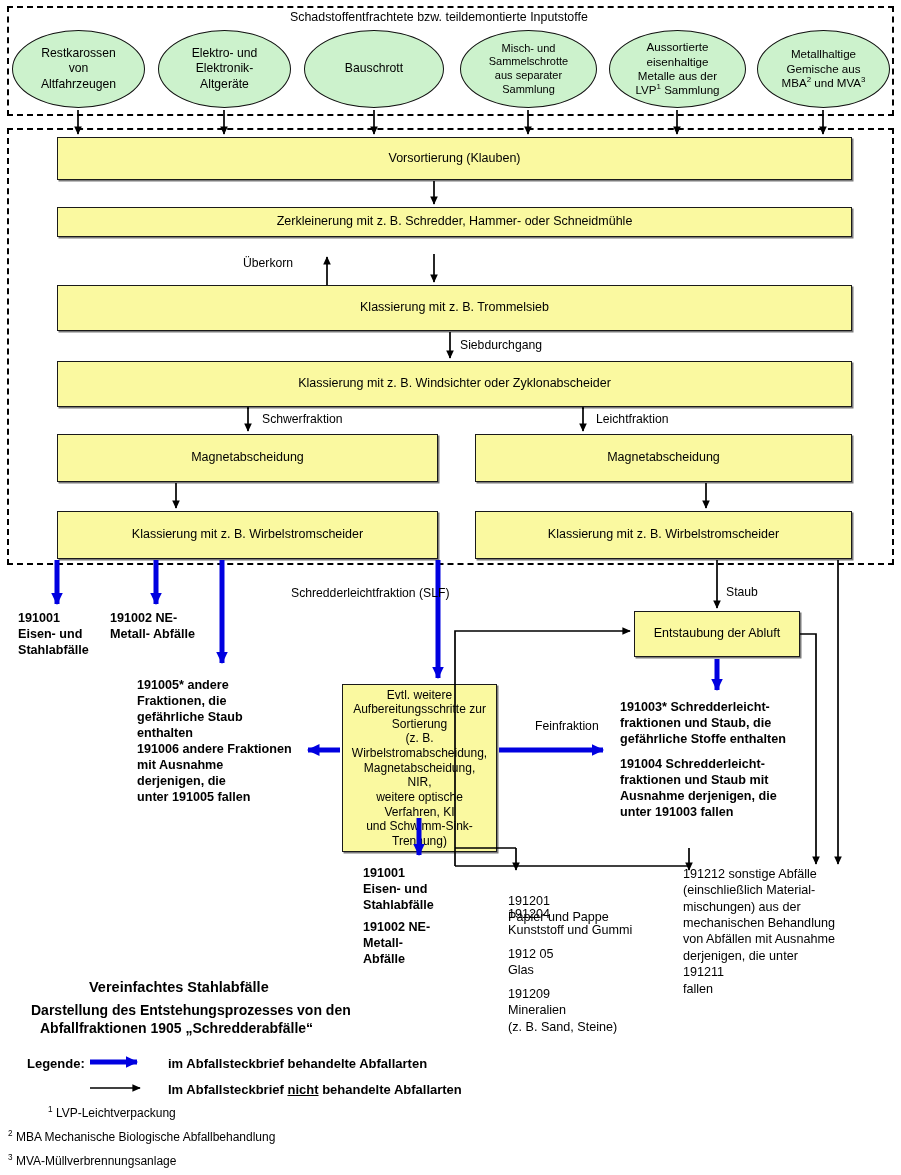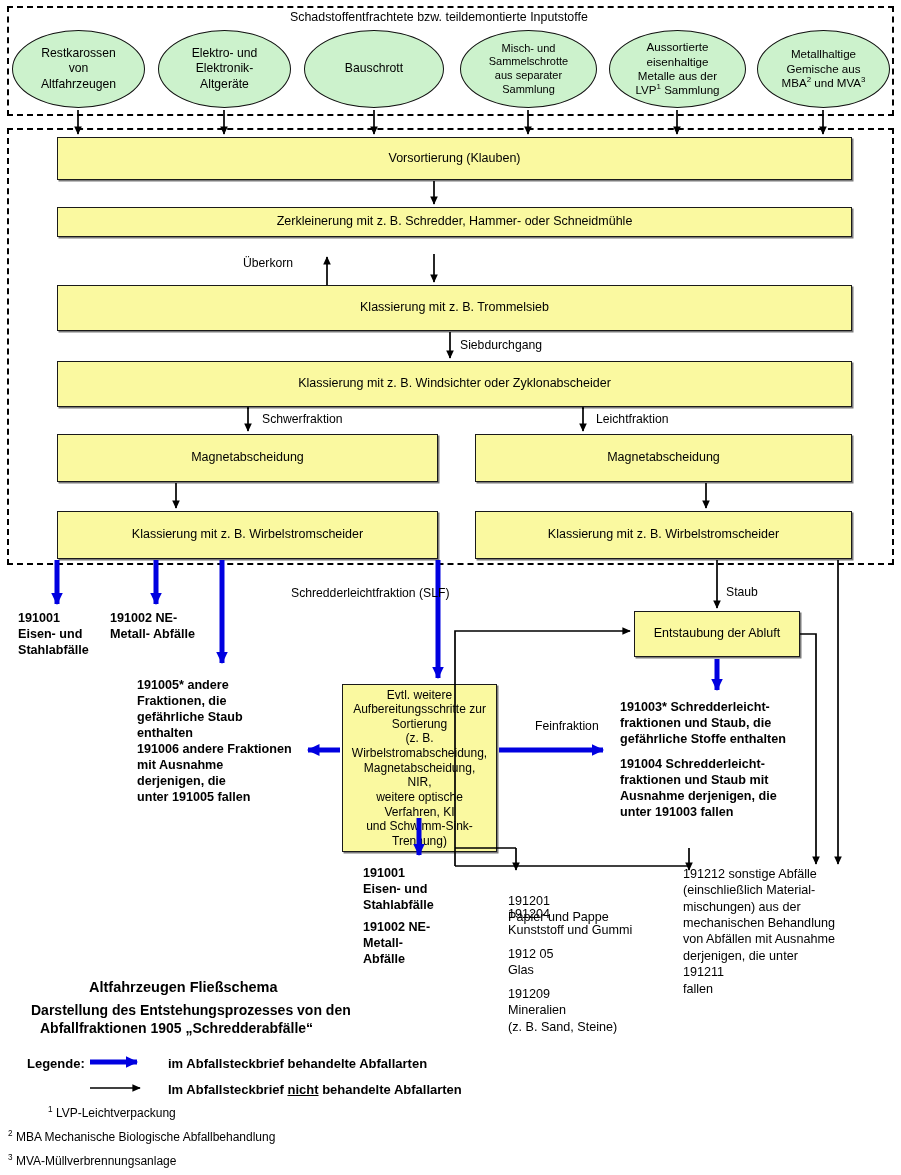--- a/index.html
+++ b/index.html
@@ -277,21 +277,21 @@
     <span>191212 sonstige Abfälle</span><br>
     <span>(einschließlich Material-</span><br>
     <span>mischungen) aus der</span><br>
     <span>mechanischen Behandlung</span><br>
     <span>von Abfällen mit Ausnahme</span><br>
     <span>derjenigen, die unter</span><br>
     <span>191211</span><br>
     <span>fallen</span>
   </div>
 
-  <div class="ttl" style="left:89px;top:978px;font-size:14.5px;">Altfahrzeugen Fließschema</div>
+  <div class="ttl" style="left:89px;top:978px;font-size:14.5px;">Vereinfachtes Stahlabfälle</div>
   <div class="ttl" style="left:31px;top:1001px;font-size:14px;">Darstellung des Entstehungsprozesses von den</div>
   <div class="ttl" style="left:40px;top:1019px;font-size:14px;">Abfallfraktionen 1905 „Schredderabfälle“</div>
 
   <div class="ttl" style="left:27px;top:1055px;font-size:13px;">Legende:</div>
   <div class="ttl" style="left:168px;top:1055px;font-size:13px;">im Abfallsteckbrief behandelte Abfallarten</div>
   <div class="ttl" style="left:168px;top:1081px;font-size:13px;">
     <span>Im Abfallsteckbrief </span><span class="u">nicht</span><span> behandelte Abfallarten</span>
   </div>
 
   <div class="foot" style="left:8px;top:1106px;margin-left:40px;">

